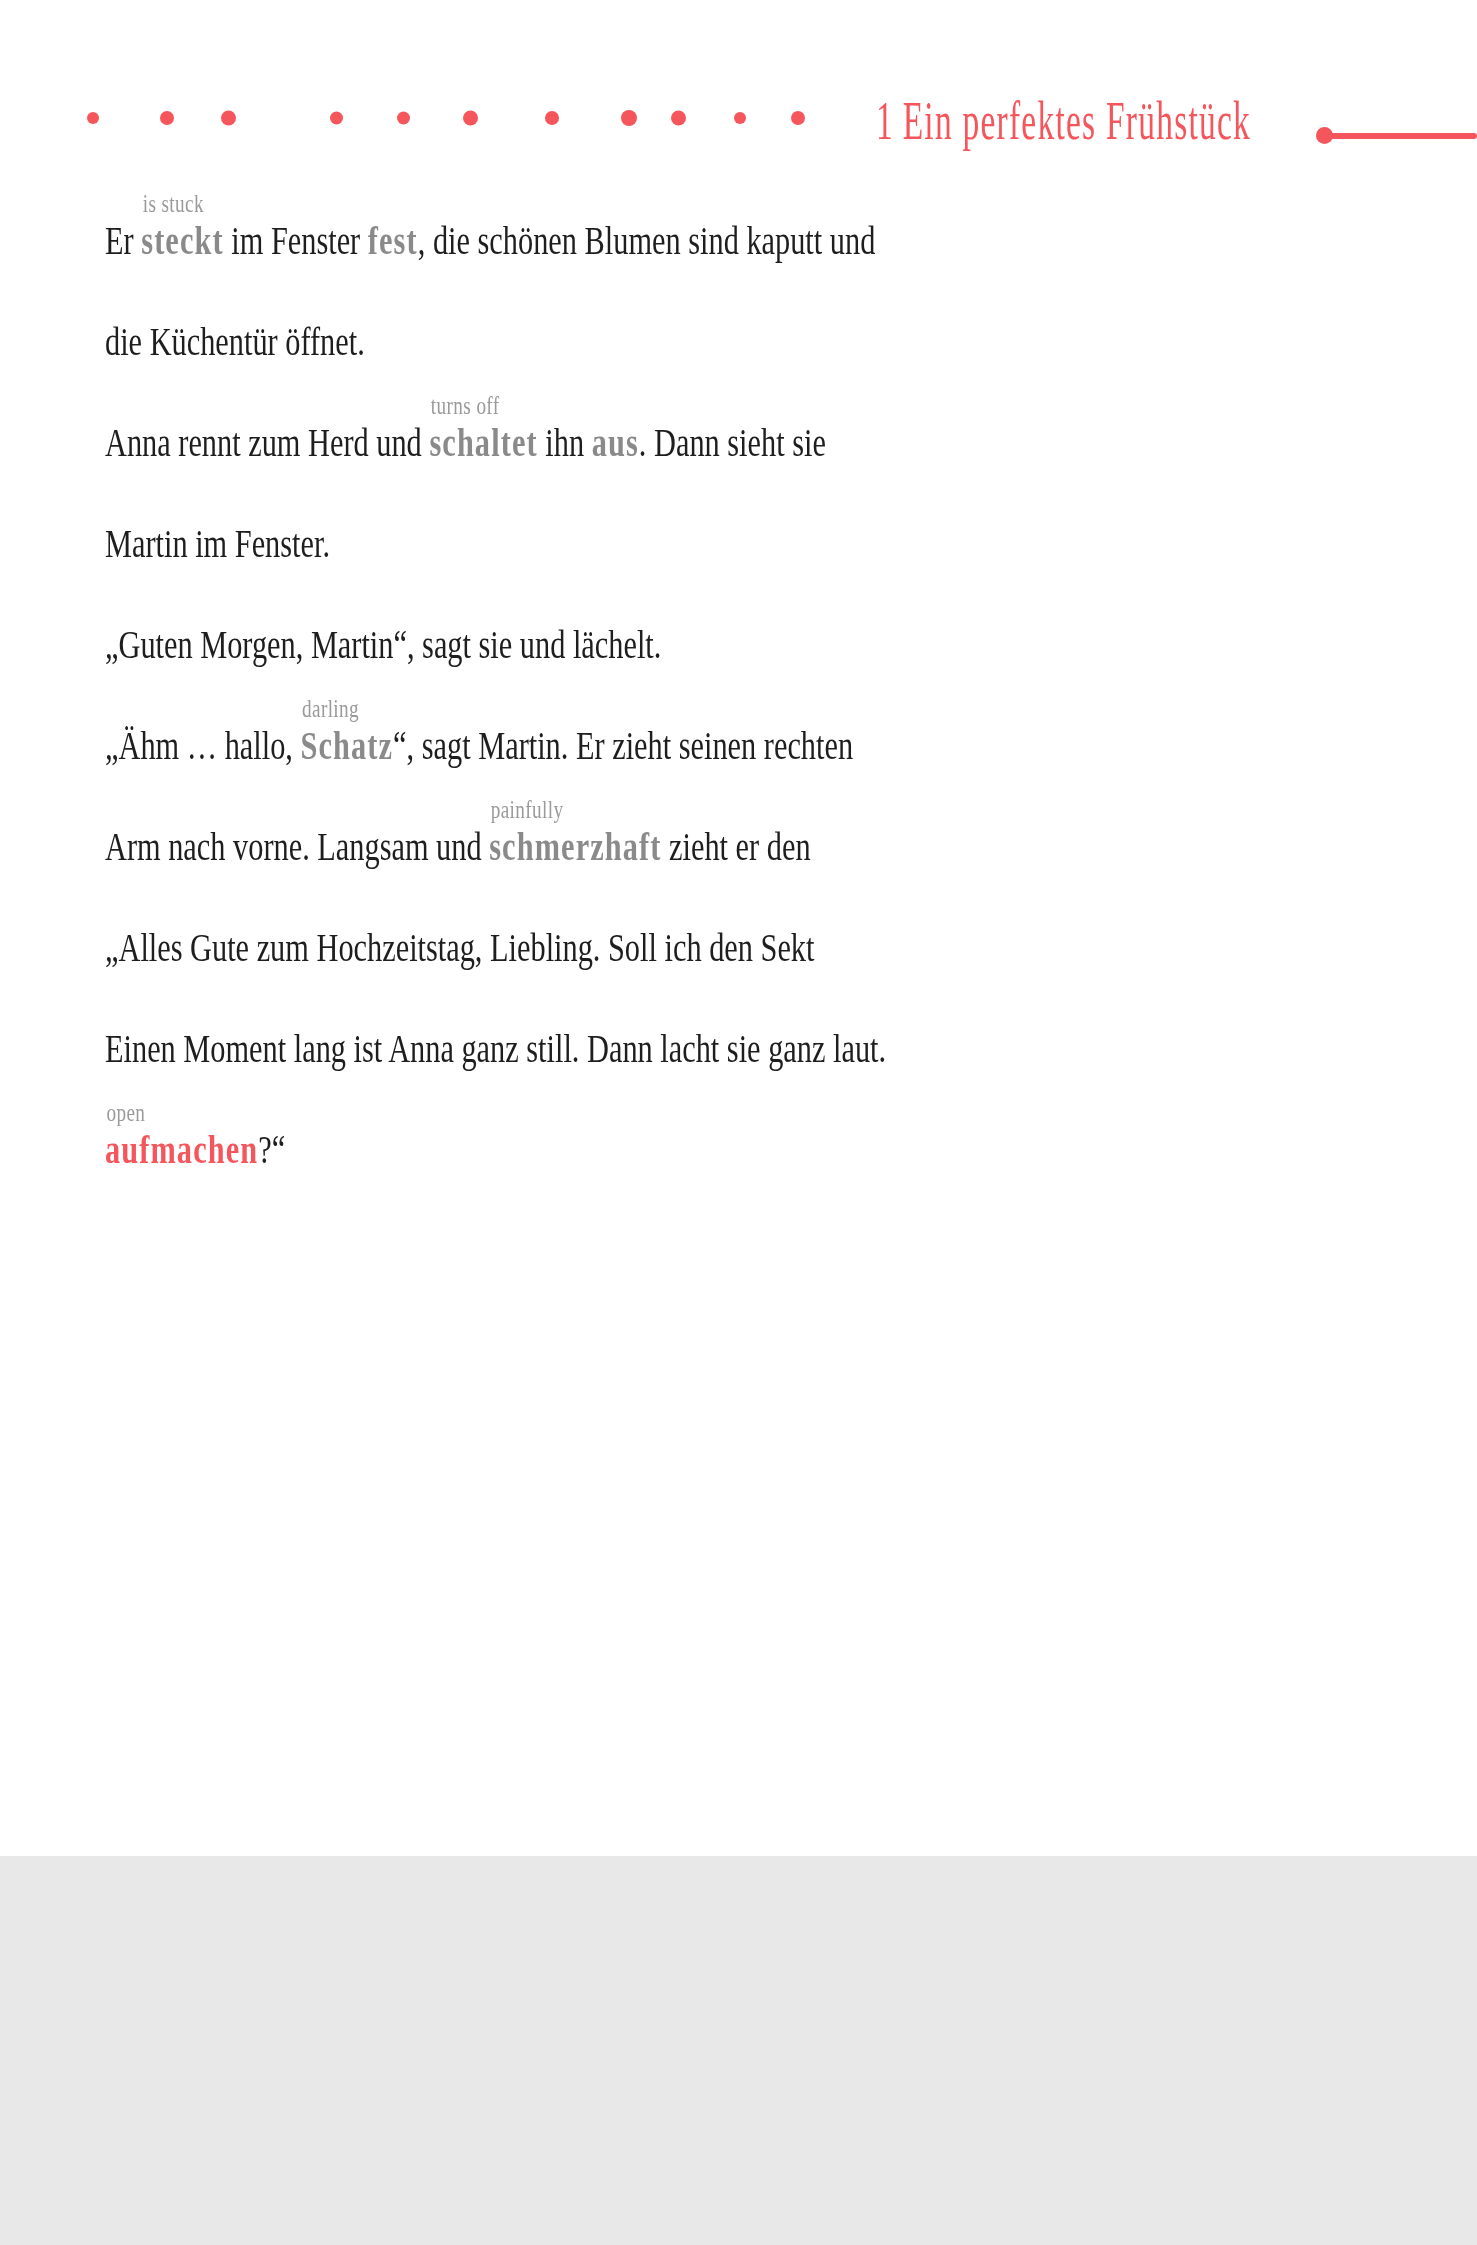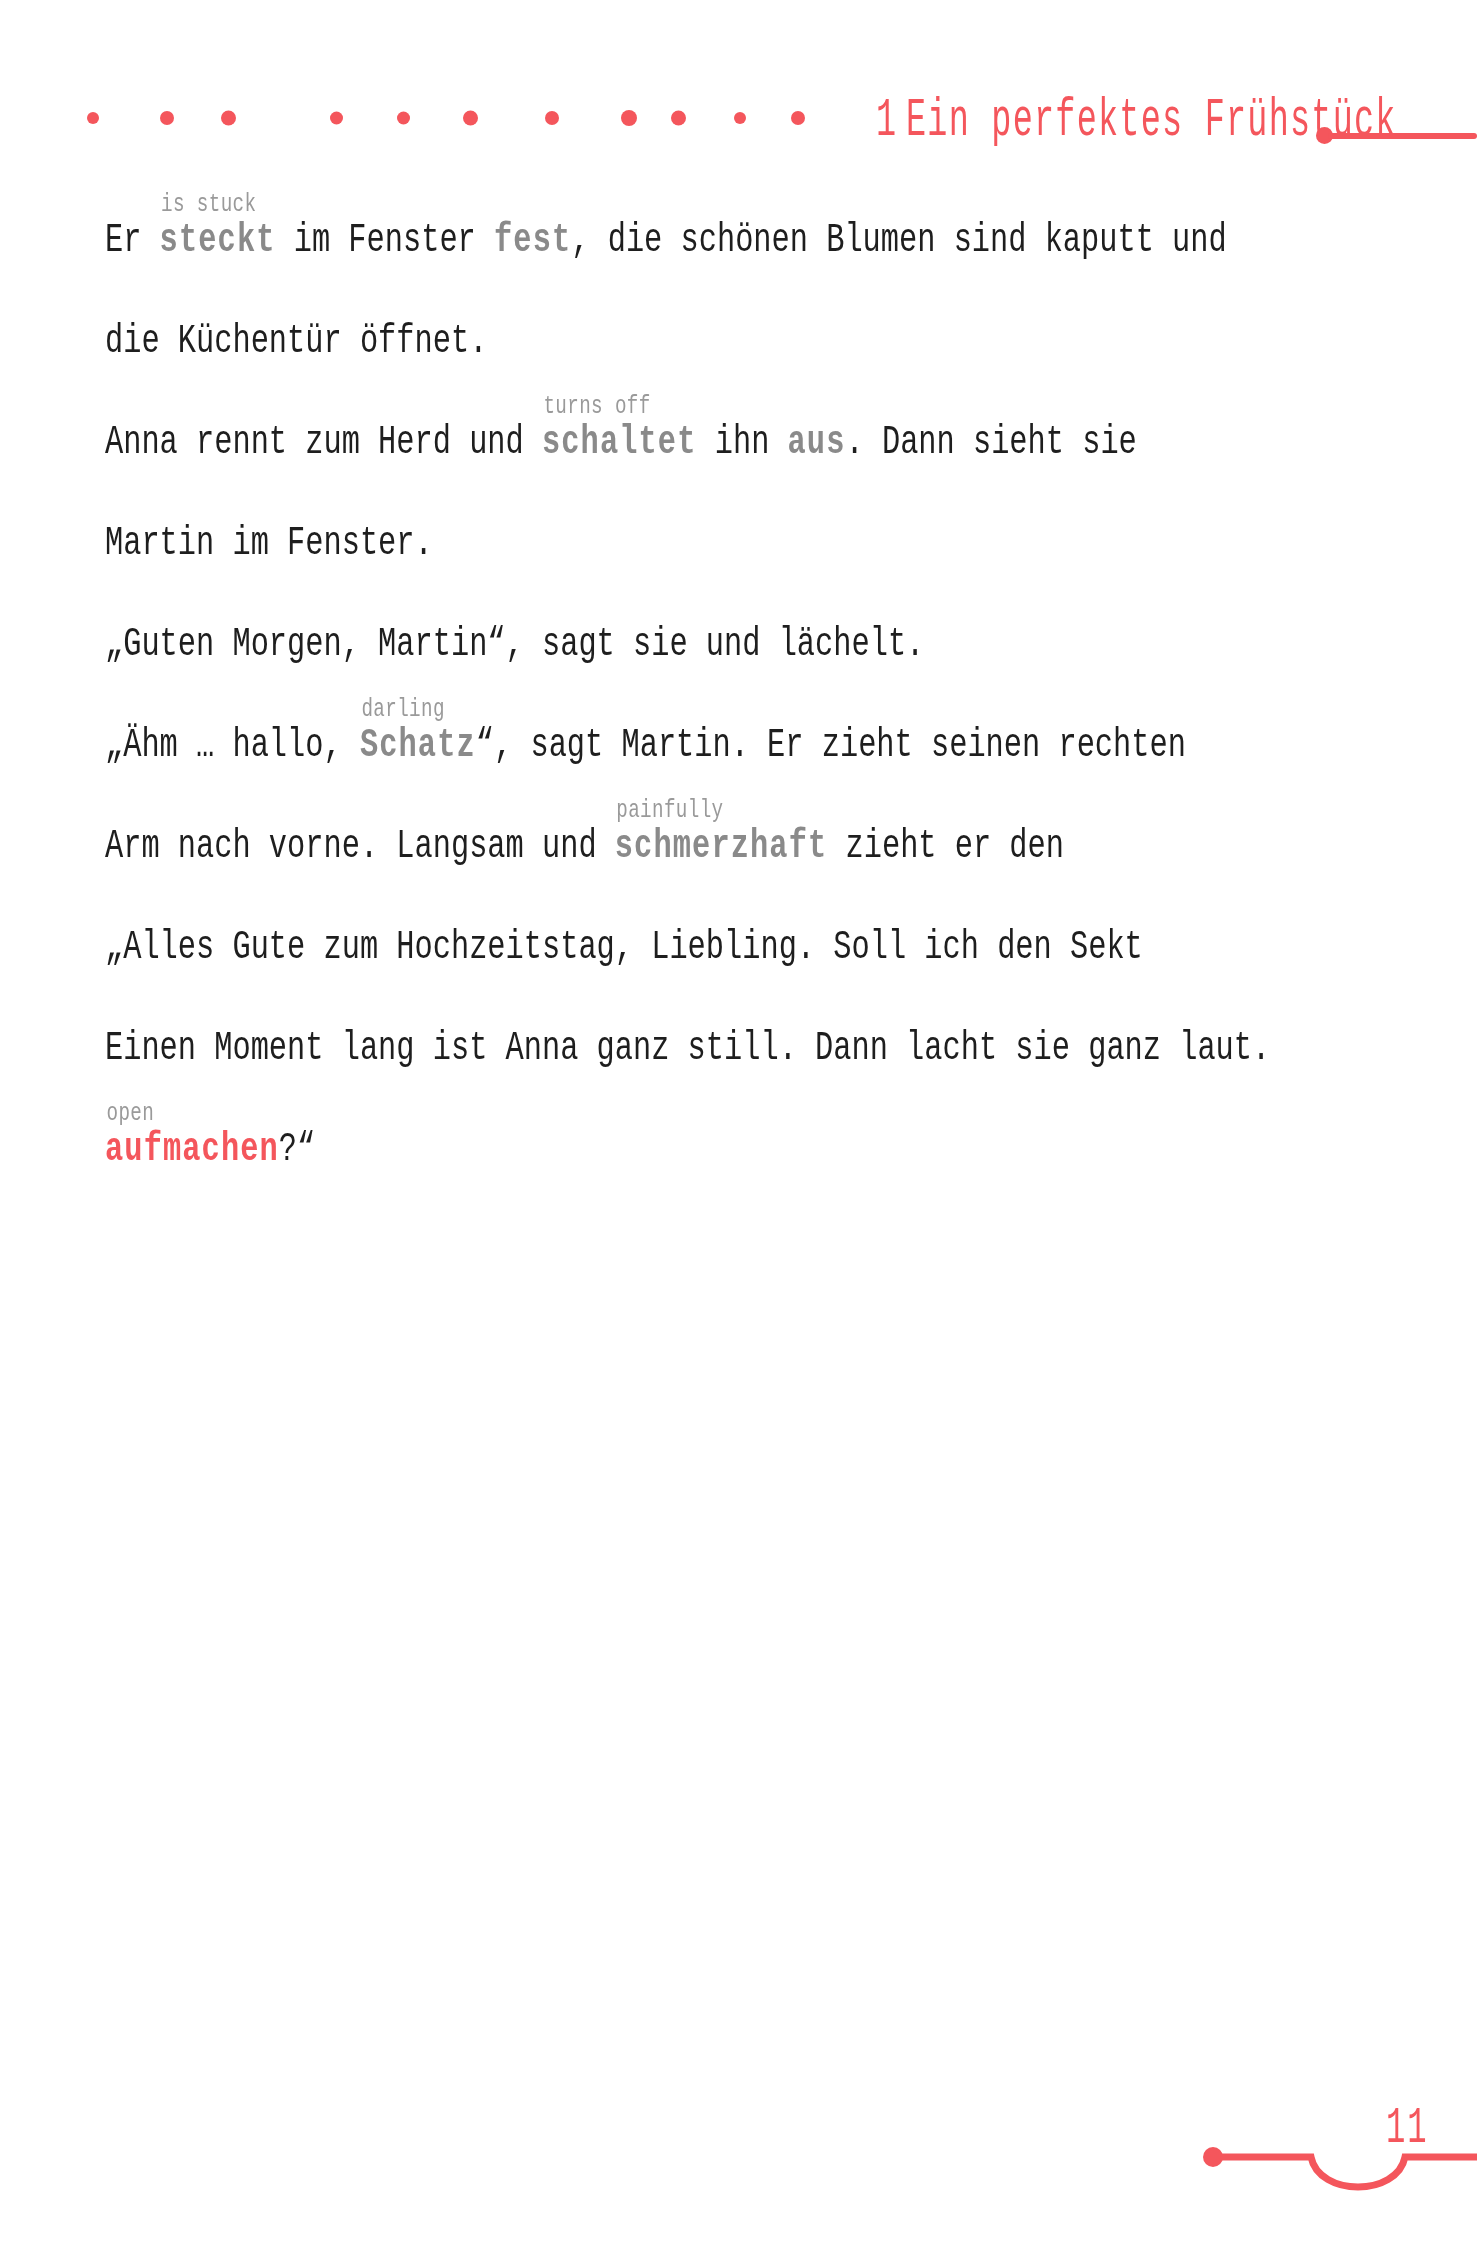--- a/index.html
+++ b/index.html
@@ -1,24 +1,24 @@
 <!DOCTYPE html>
 <html lang="de" style="--red: #F4565C; --ink: #1e1e1e; --vocab: #8a8a8a; --gloss: #9a9a9a;"><head>
 <meta charset="utf-8">
 <style>
   :root { --red: #F4565C; --ink: #1e1e1e; --vocab: #8a8a8a; --gloss: #9a9a9a; }
   * { box-sizing: border-box; }
   body { margin: 0; background: #e8e8e8; }
   .page {
     position: relative;
-    width: 1477px; height: 2245px;
+    width: 1477px; height: 1856px;
     margin: 0 auto;
     background: #ffffff;
     overflow: hidden;
-    font-family: Liberation Mono, monospace;
+    font-family: Liberation Serif, serif;
   }
 
   
   .dots { position: absolute; left: 0; top: 118px; height: 0; }
   .dot {
     position: absolute; transform: translateY(-50%);
     border-radius: 50%; background: var(--red);
   }
   .title-wrap { position: absolute; left: 876px; top: 94px; white-space: nowrap; }
   .title-inner {

